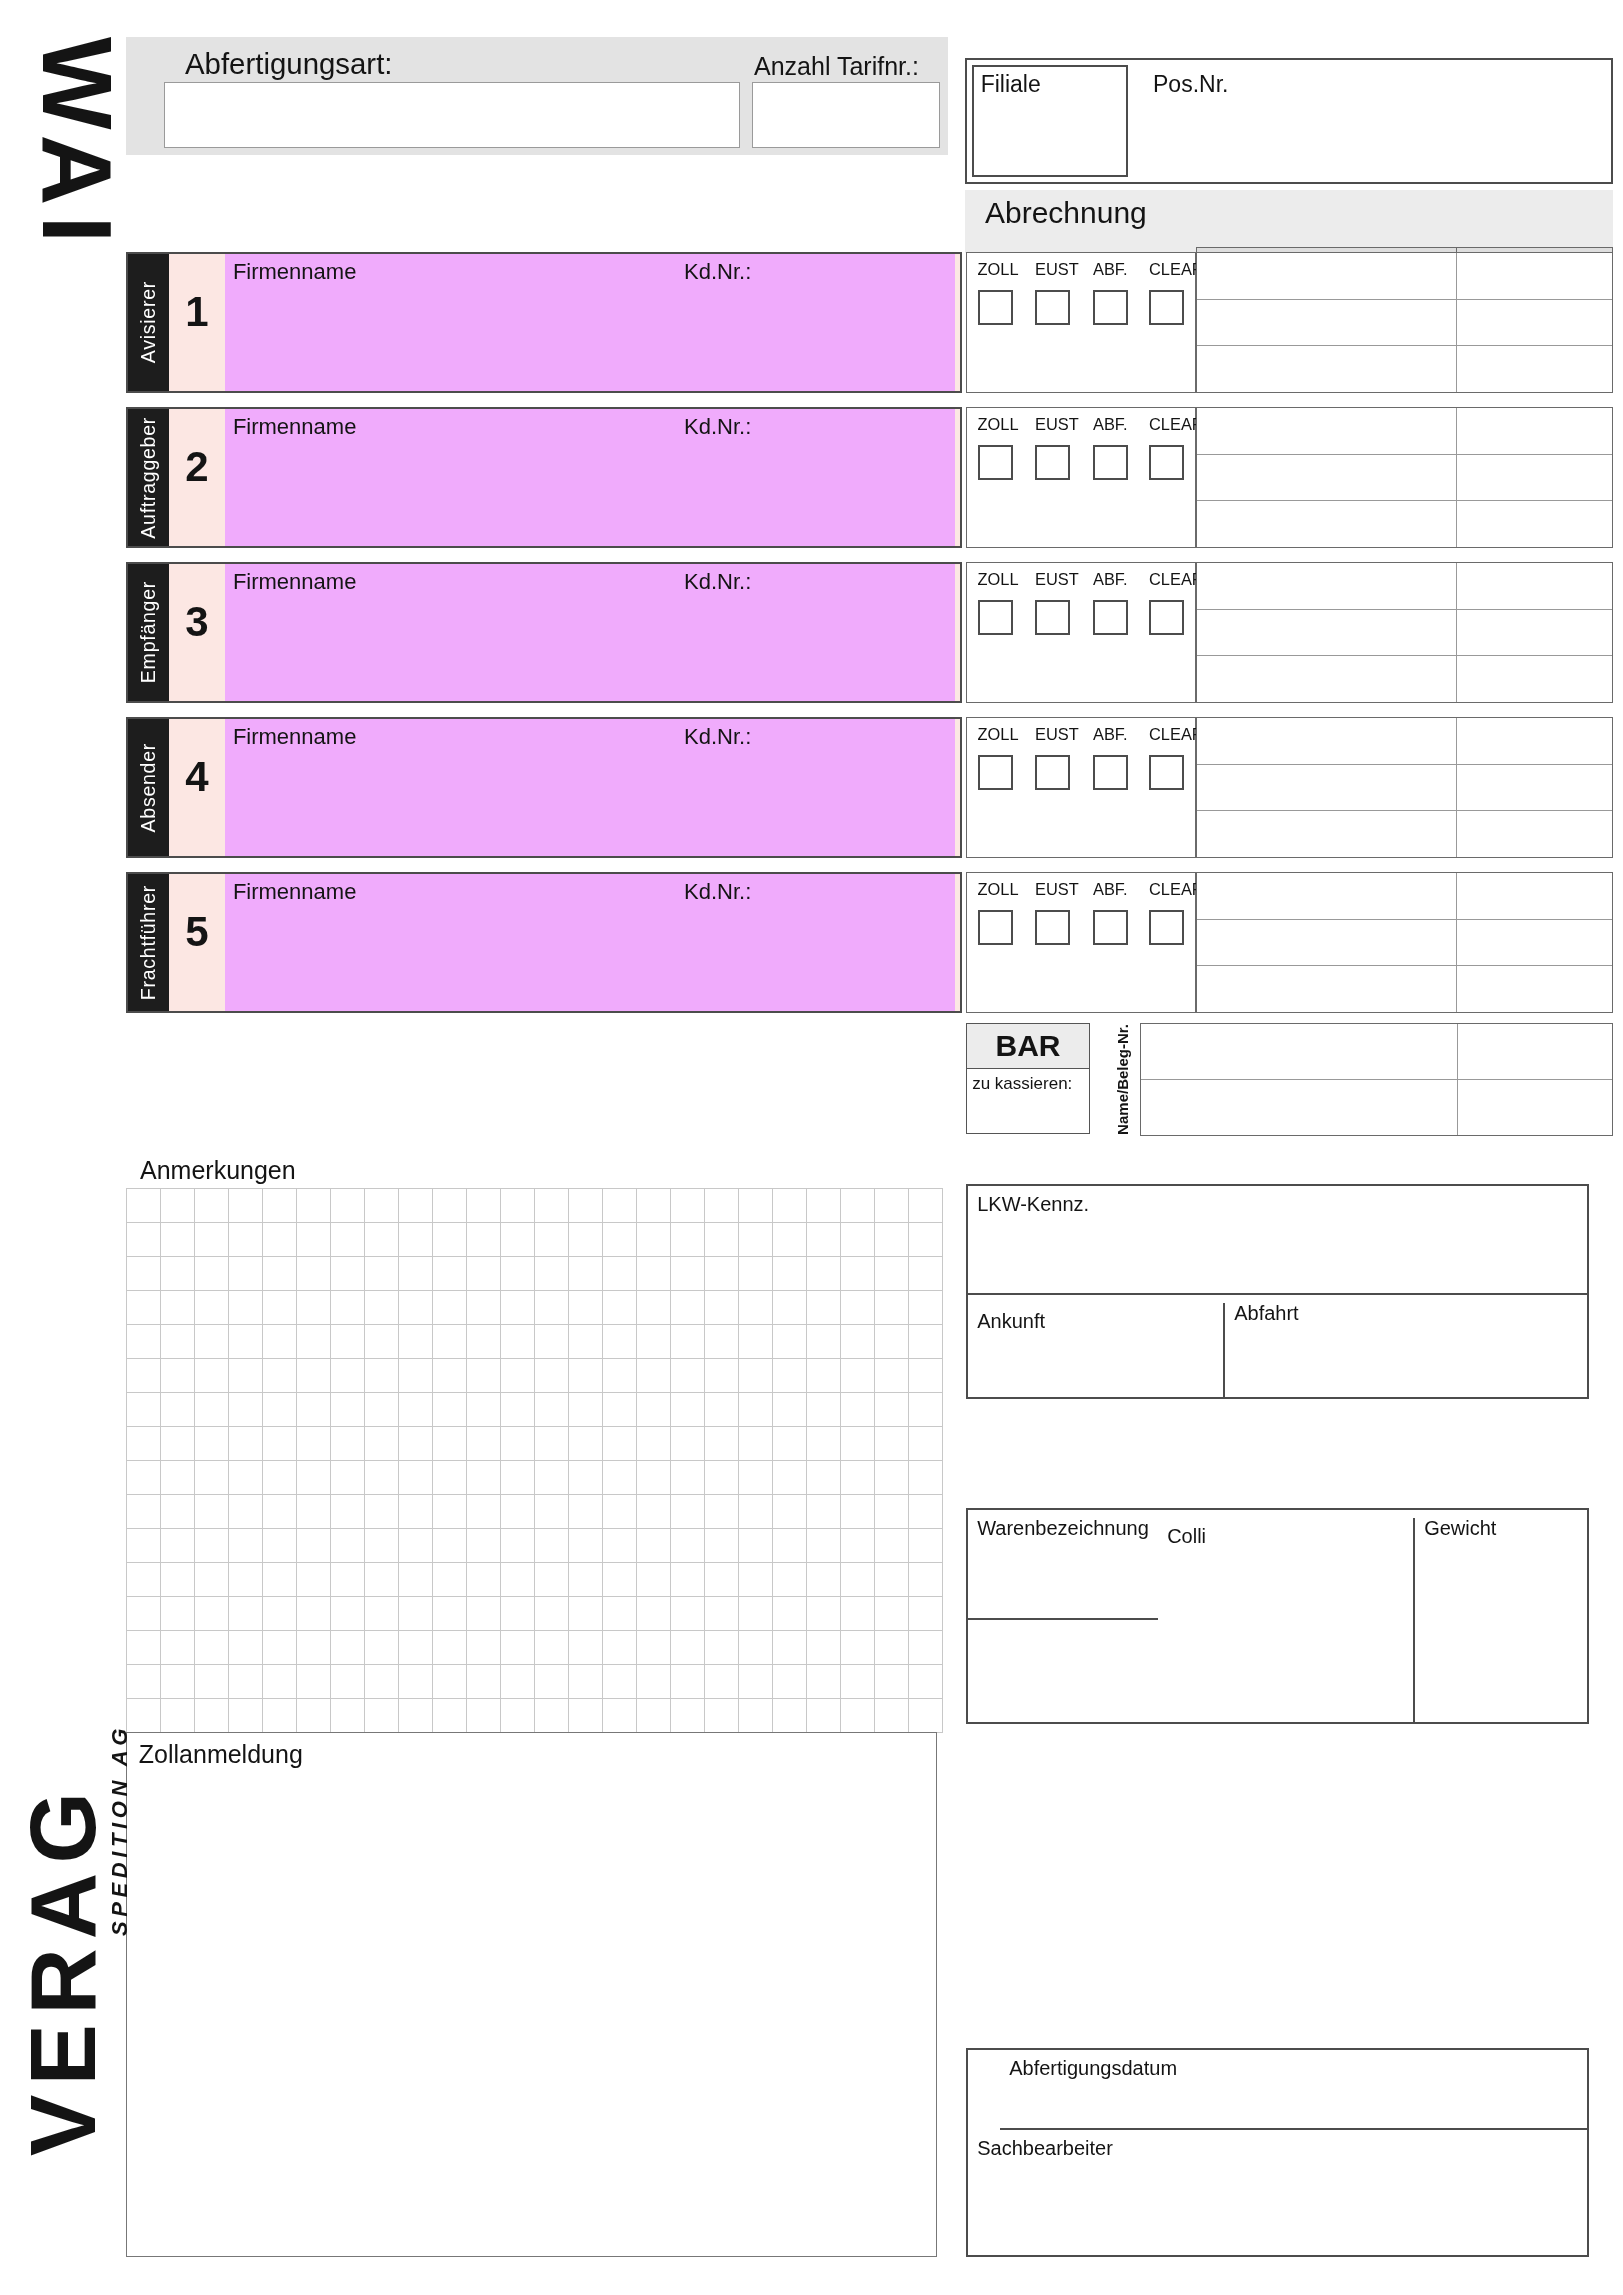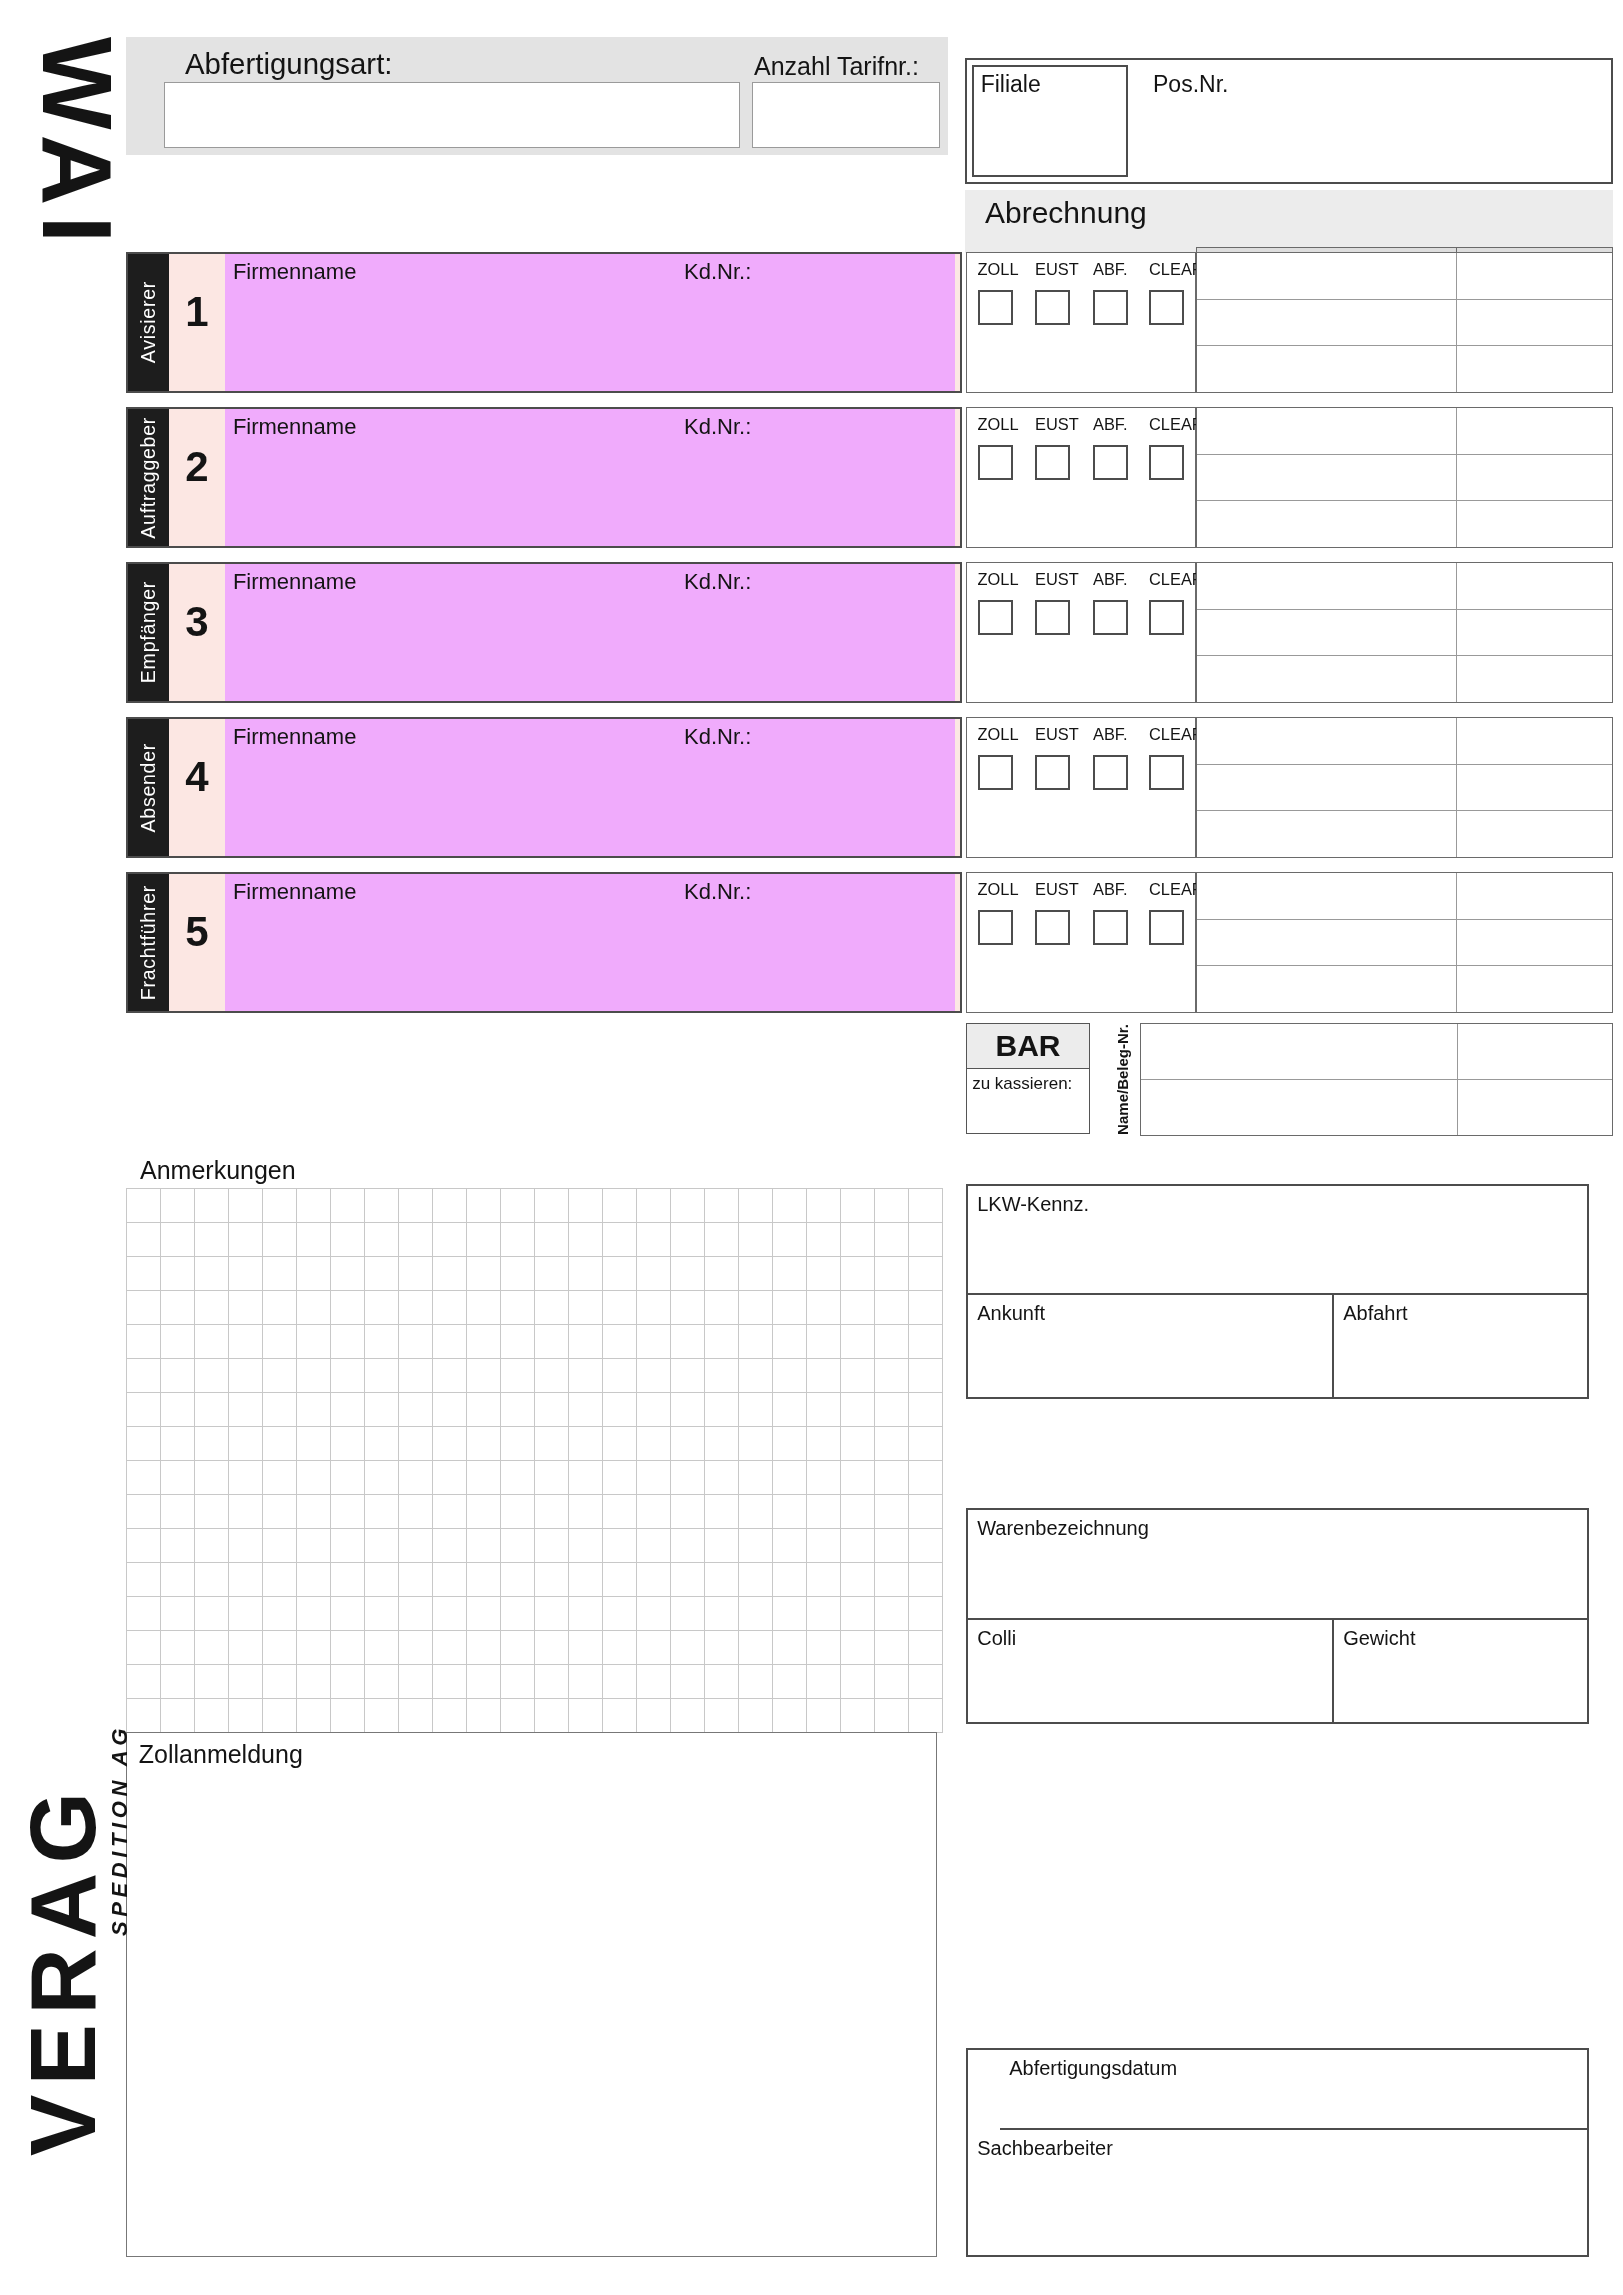--- a/index.html
+++ b/index.html
@@ -92,23 +92,23 @@
     background-size: 34px 34px;
     border-right: 0.7px solid #c8c8c8; border-bottom: 0.7px solid #c8c8c8;
   }
 
   
   .grp { border: 2px solid #4c4c4c; background: #fff; }
   .grp-cell { font-size: 20px; padding: 6.5px 9.2px; }
   .g1 { left: 966px; top: 1184px; width: 623px; height: 215px; display: flex; flex-direction: column; }
   .g1-top { height: 109px; border-bottom: 2px solid #4c4c4c; }
   .g1-bot { flex: 1; display: flex; }
-  .half-l { width: 366px; border-right: 2px solid #4c4c4c; }
+  .half-l { width: 257px; border-right: 2px solid #4c4c4c; margin-top: 8px; }
   .half-r { flex: 1; }
-  .g2 { left: 966px; top: 1508px; width: 623px; height: 216px; display: flex; flex-direction: column; }
+  .g2 { left: 966px; top: 1508px; width: 623px; height: 216px; display: flex; }
   .g2-top { height: 110px; border-bottom: 2px solid #4c4c4c; }
   .g2-bot { flex: 1; display: flex; }
   .g3 { left: 966px; top: 2048px; width: 623px; height: 209px; display: flex; flex-direction: column; }
   .g3-top { height: 80px; border-bottom: 2px solid #4c4c4c; margin-left: 32px; }
   .g3-bot { flex: 1; }
 
   
   .zoll-box { left: 126px; top: 1732px; width: 811px; height: 525px; border: 1.3px solid #777; background: #fff; }
   .zoll-label { position: absolute; left: 11.8px; top: 6.5px; font-size: 25px; }
 </style>

